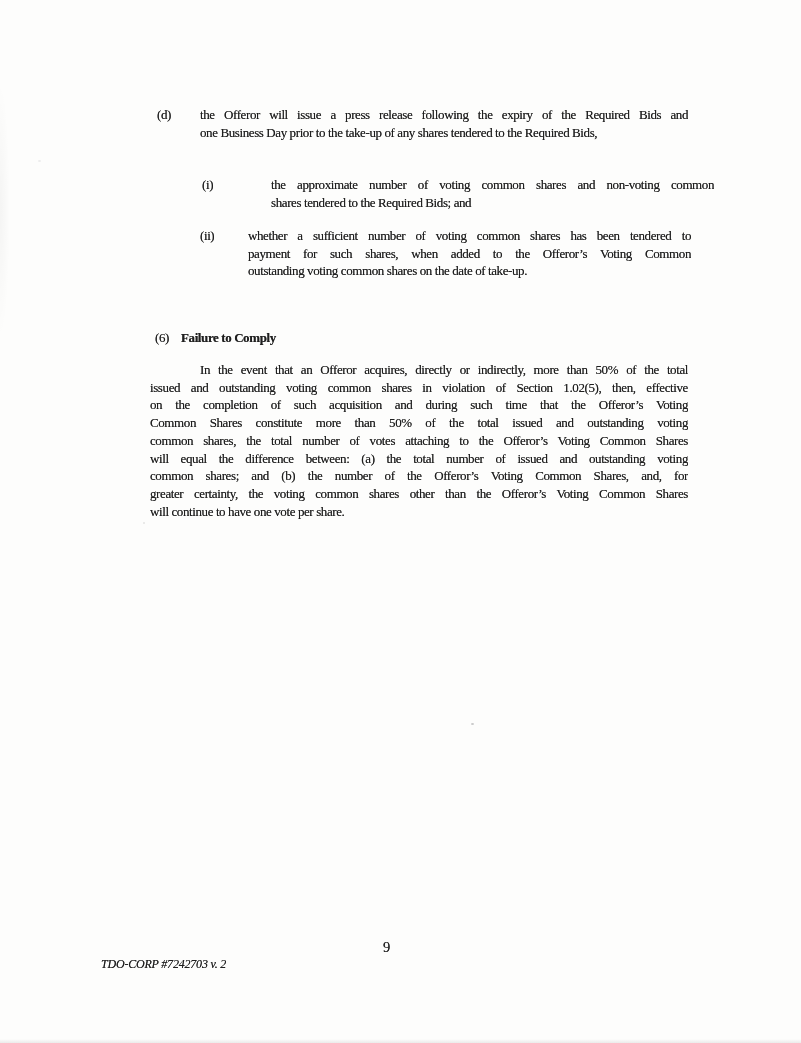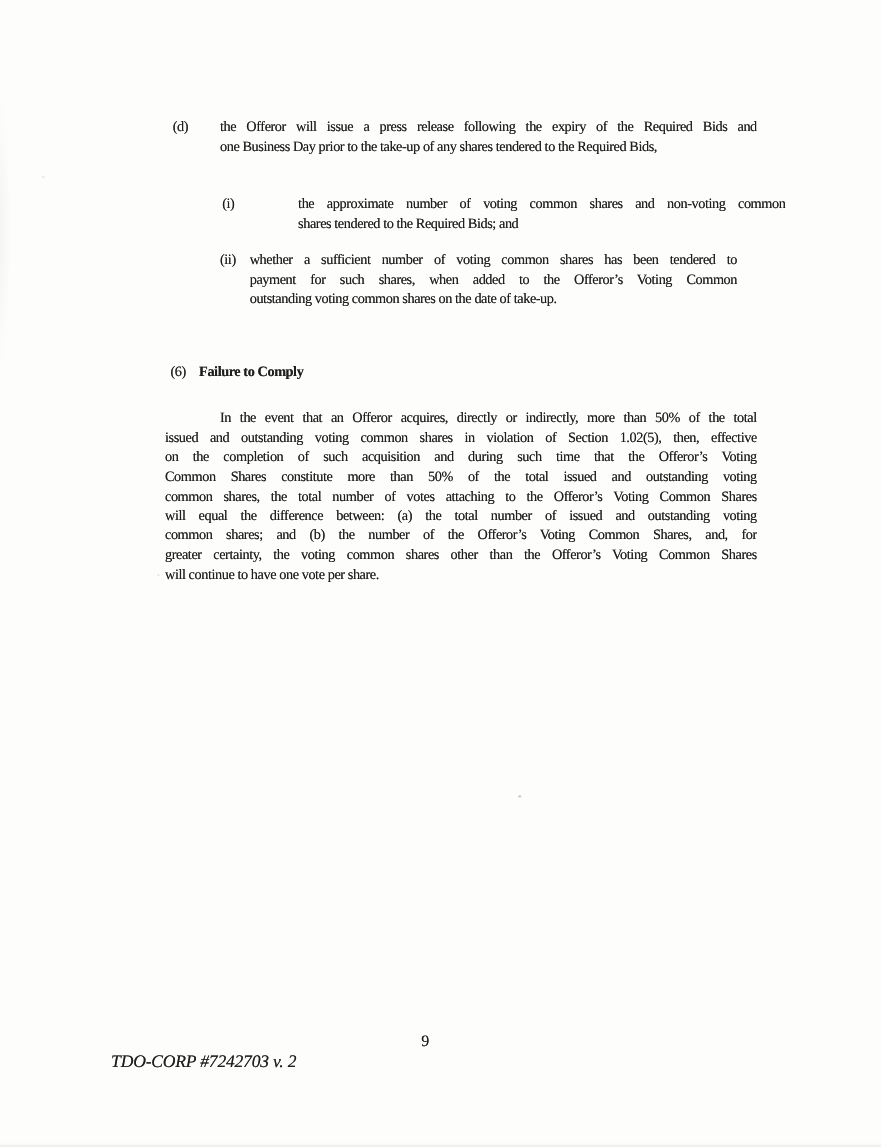--- a/index.html
+++ b/index.html
@@ -40,21 +40,21 @@
     top: 939px;
     left: 383px;
     font-size: 14.5px;
     text-shadow: 0 0 0.6px rgba(25,25,25,0.7);
   }
   .doc-ref {
     position: absolute;
     top: 957px;
     left: 101px;
     font-style: italic;
-    font-size: 16px;
+    font-size: 12px;
     letter-spacing: -0.2px;
     text-shadow: 0 0 0.5px rgba(25,25,25,0.75);
   }
 
   
   .edge-shade-bottom {
     position: absolute;
     left: 0; bottom: 0;
     width: 100%; height: 4px;
     background: linear-gradient(to bottom, rgba(0,0,0,0.0), rgba(0,0,0,0.07));
@@ -90,33 +90,33 @@
   <div class="clause scan-text" style="left:202px; top:176px; width:486px;">
     <span class="clause-label">(i)</span>
     <div class="clause-lines" style="margin-left:69px; width:443px;">
         <div class="tline">the approximate number of voting common shares and non-voting common</div>
         <div class="tline">shares tendered to the Required Bids; and</div>
       </div>
   </div>
 
   <div class="clause scan-text" style="left:200px; top:227px; width:488px;">
     <span class="clause-label">(ii)</span>
-    <div class="clause-lines" style="margin-left:27px; width:443px;">
+    <div class="clause-lines" style="margin-left:48px; width:443px;">
         <div class="tline">whether a sufficient number of voting common shares has been tendered to</div>
         <div class="tline">payment for such shares, when added to the Offeror’s Voting Common</div>
         <div class="tline">outstanding voting common shares on the date of take-up.</div>
       </div>
   </div>
 
   <div class="section-heading-row scan-text" style="left:155px; top:329px; width:533px;">
     <span class="clause-label">(6)</span>
     <span class="section-heading-text" style="margin-left:26px;">Failure to Comply</span>
   </div>
 
-  <div class="clause scan-text" style="left:150px; top:371px; width:538px;">
+  <div class="clause scan-text" style="left:150px; top:361px; width:538px;">
     <div class="clause-lines para-lines" style="width:538px;">
         <div class="tline">In the event that an Offeror acquires, directly or indirectly, more than 50% of the total</div>
         <div class="tline">issued and outstanding voting common shares in violation of Section 1.02(5), then, effective</div>
         <div class="tline">on the completion of such acquisition and during such time that the Offeror’s Voting</div>
         <div class="tline">Common Shares constitute more than 50% of the total issued and outstanding voting</div>
         <div class="tline">common shares, the total number of votes attaching to the Offeror’s Voting Common Shares</div>
         <div class="tline">will equal the difference between: (a) the total number of issued and outstanding voting</div>
         <div class="tline">common shares; and (b) the number of the Offeror’s Voting Common Shares, and, for</div>
         <div class="tline">greater certainty, the voting common shares other than the Offeror’s Voting Common Shares</div>
         <div class="tline">will continue to have one vote per share.</div>

